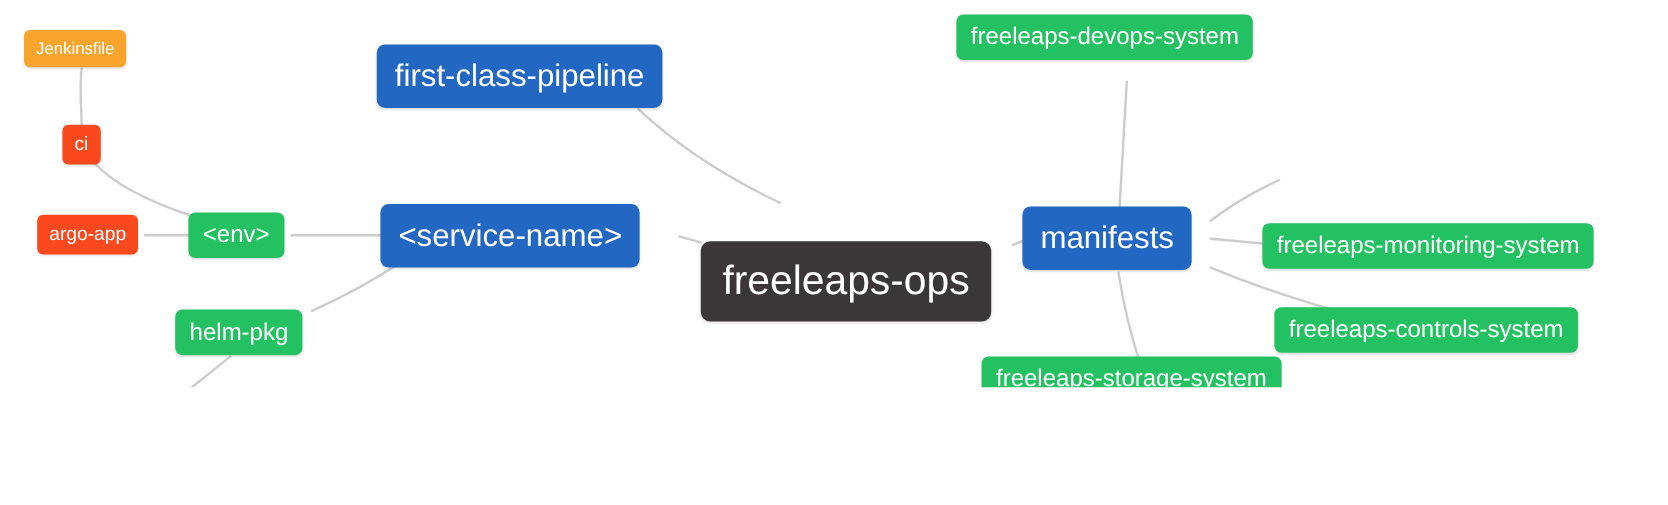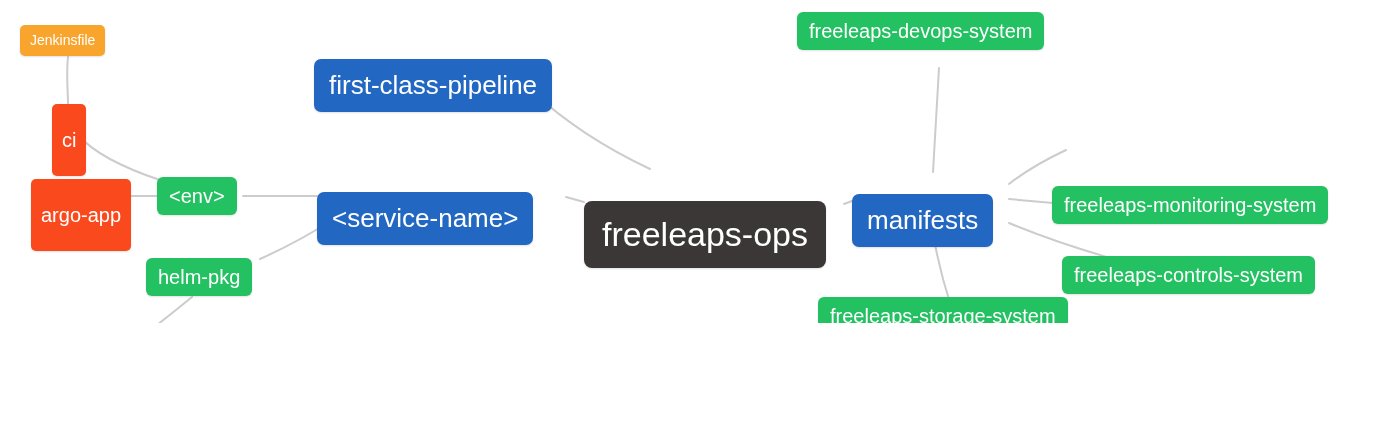--- a/index.html
+++ b/index.html
@@ -28,24 +28,24 @@
     white-space: nowrap;
     text-align: center;
     border-radius: 6px;
     line-height: 1.2;
     box-shadow: 0 1px 2px rgba(0,0,0,0.12);
     cursor: pointer;
   }
   .xl { font-size: 34px; padding: 13px 18px; border-radius: 8px; }
   .lg { font-size: 26px; padding: 11px 15px; border-radius: 7px; }
   .md { font-size: 20px; padding: 7px 12px; }
-  .sm { font-size: 20px; padding: 24px 10px; border-radius: 5px; }
+  .sm { font-size: 16px; padding: 7px 10px; border-radius: 5px; }
   .xs { font-size: 14px; padding: 7px 10px; border-radius: 5px; }
   .c-root   { background: #3B3737; margin-top: 32px; }
-  .c-blue   { background: #2267C2; margin-top: 22px; }
+  .c-blue   { background: #2267C2; }
   .c-green  { background: #23C162; }
   .c-red    { background: #FA4A1D; }
   .c-orange { background: #F9A42D; }
 </style>
 </head>
 <body>
 
 <div id="canvas">
 
   <svg id="edges" width="1390" height="421" viewBox="0 0 1390 421" fill="none" stroke="#CCCCCC" stroke-width="2" stroke-linecap="round">

